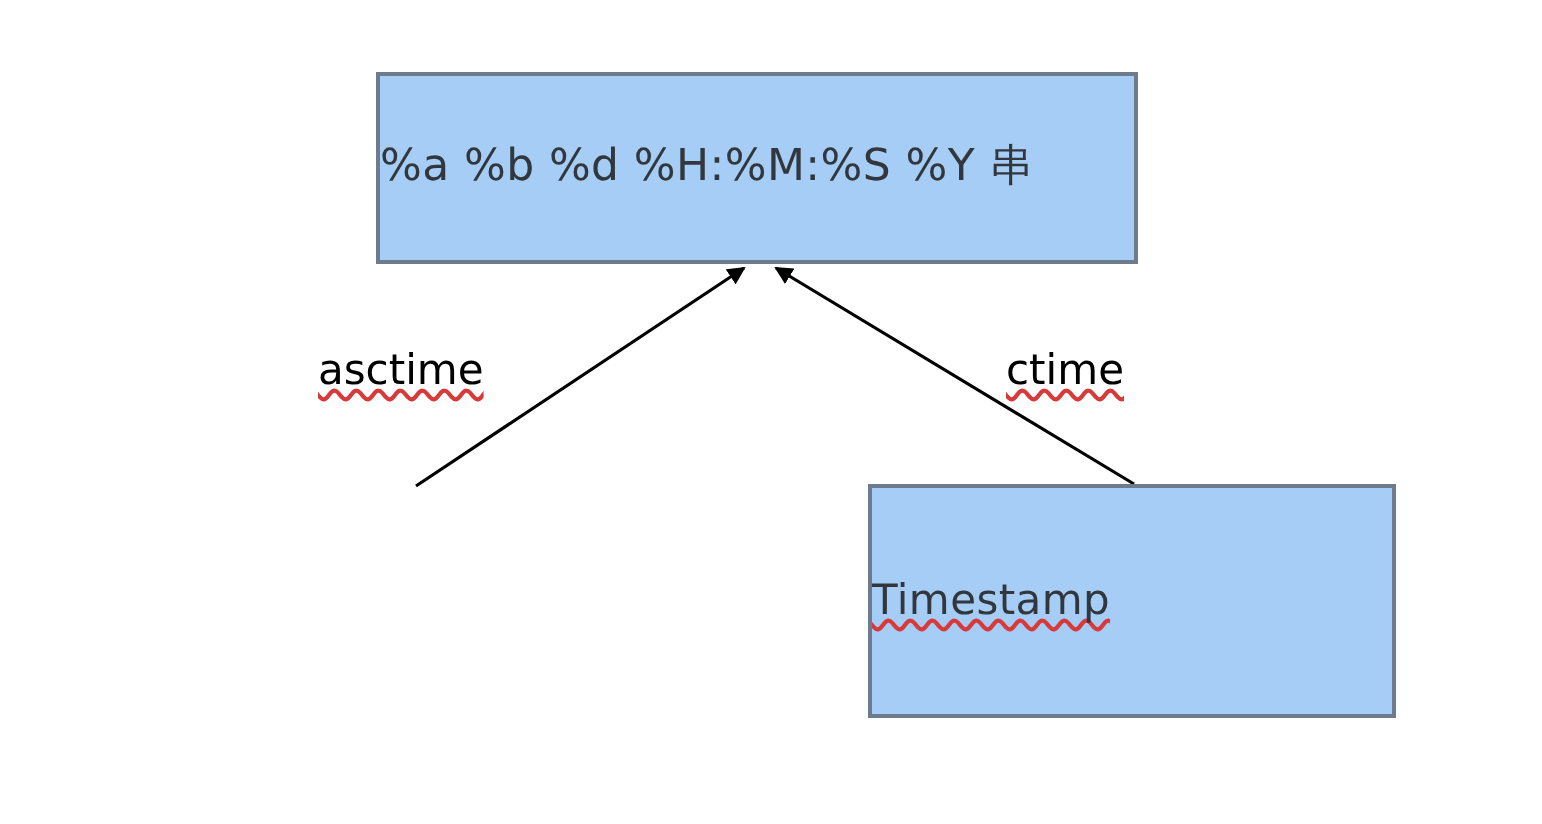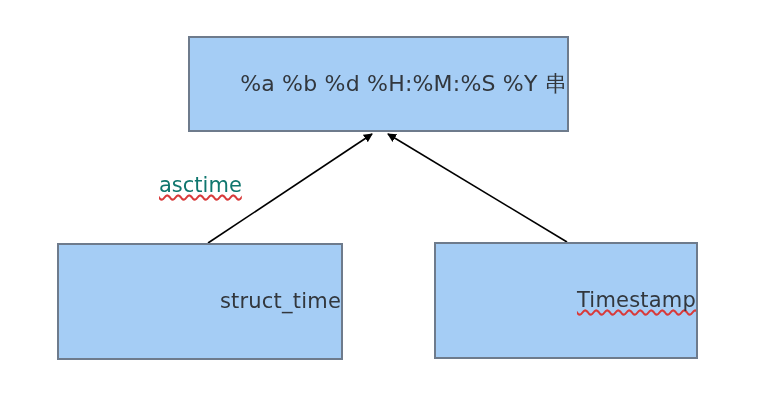--- a/index.html
+++ b/index.html
@@ -25,21 +25,21 @@
     height: 412px;
     pointer-events: none;
   }
   .node {
     position: absolute;
     box-sizing: border-box;
     background: #a5cdf5;
     border: 2px solid #6e7b8c;
     display: flex;
     align-items: center;
-    justify-content: flex-end;
+    justify-content: flex-start;
   }
   .node-label {
     color: #32373d;
     font-family: "DejaVu Sans", sans-serif;
     font-size: 21px;
     line-height: 1.2;
     white-space: nowrap;
     letter-spacing: 0.2px;
   }
   #node-format {
@@ -58,21 +58,21 @@
     height: 117px;
   }
   #node-timestamp {
     left: 434px;
     top: 242px;
     width: 264px;
     height: 117px;
   }
   .edge-label {
     position: absolute;
-    color: #0f766e;
+    color: #000000;
     font-family: "DejaVu Sans", sans-serif;
     font-size: 21px;
     white-space: nowrap;
     background: #ffffff;
     padding: 0 2px;
   }
   .misspelled {
     text-decoration: underline wavy #d83a3a;
     text-decoration-skip-ink: none;
     text-underline-offset: 2px;
@@ -100,24 +100,22 @@
 
     <line x1="208" y1="243" x2="372" y2="134" stroke="#000000" stroke-width="1.6" marker-end="url(#arrowhead-filled)"></line>
 
     <line x1="567" y1="242" x2="388" y2="134" stroke="#000000" stroke-width="1.6" marker-end="url(#arrowhead-filled)"></line>
   </svg>
 
   <div class="node" id="node-format">
     <span class="node-label">%a %b %d %H:%M:%S %Y 串</span>
   </div>
 
-  <div class="node" id="node-struct-time">
-    <span class="node-label">struct_time</span>
-  </div>
 
   <div class="node" id="node-timestamp">
     <span class="node-label misspelled">Timestamp</span>
   </div>
 
   <div class="edge-label misspelled" id="label-asctime">asctime</div>
 
+  <div class="edge-label misspelled" id="label-ctime">ctime</div>
 
 </div>
 
 </body></html>

